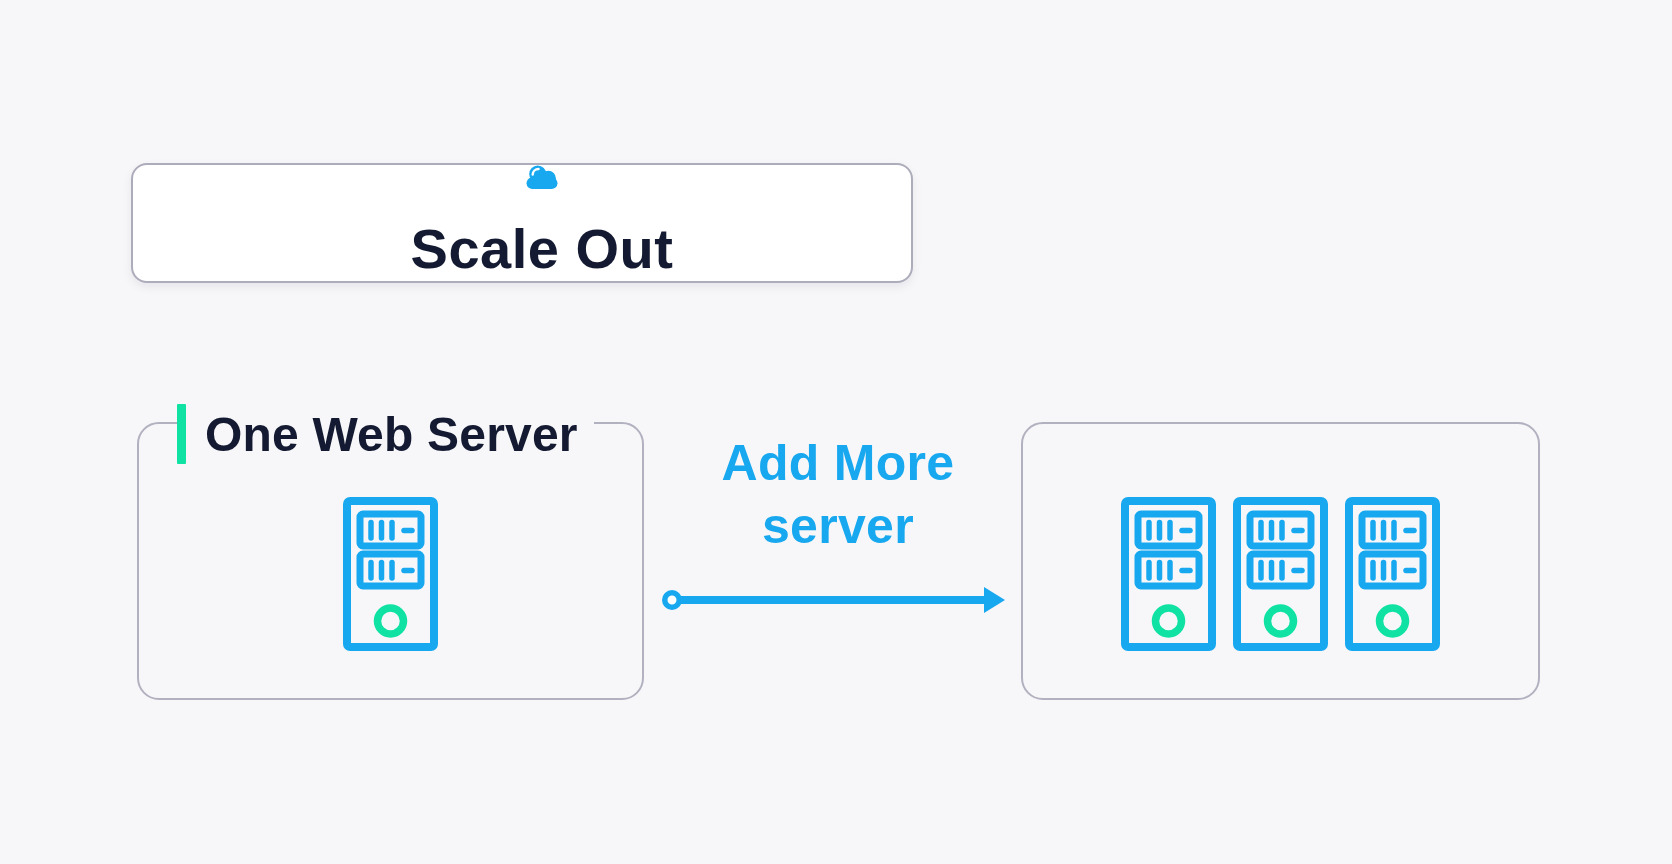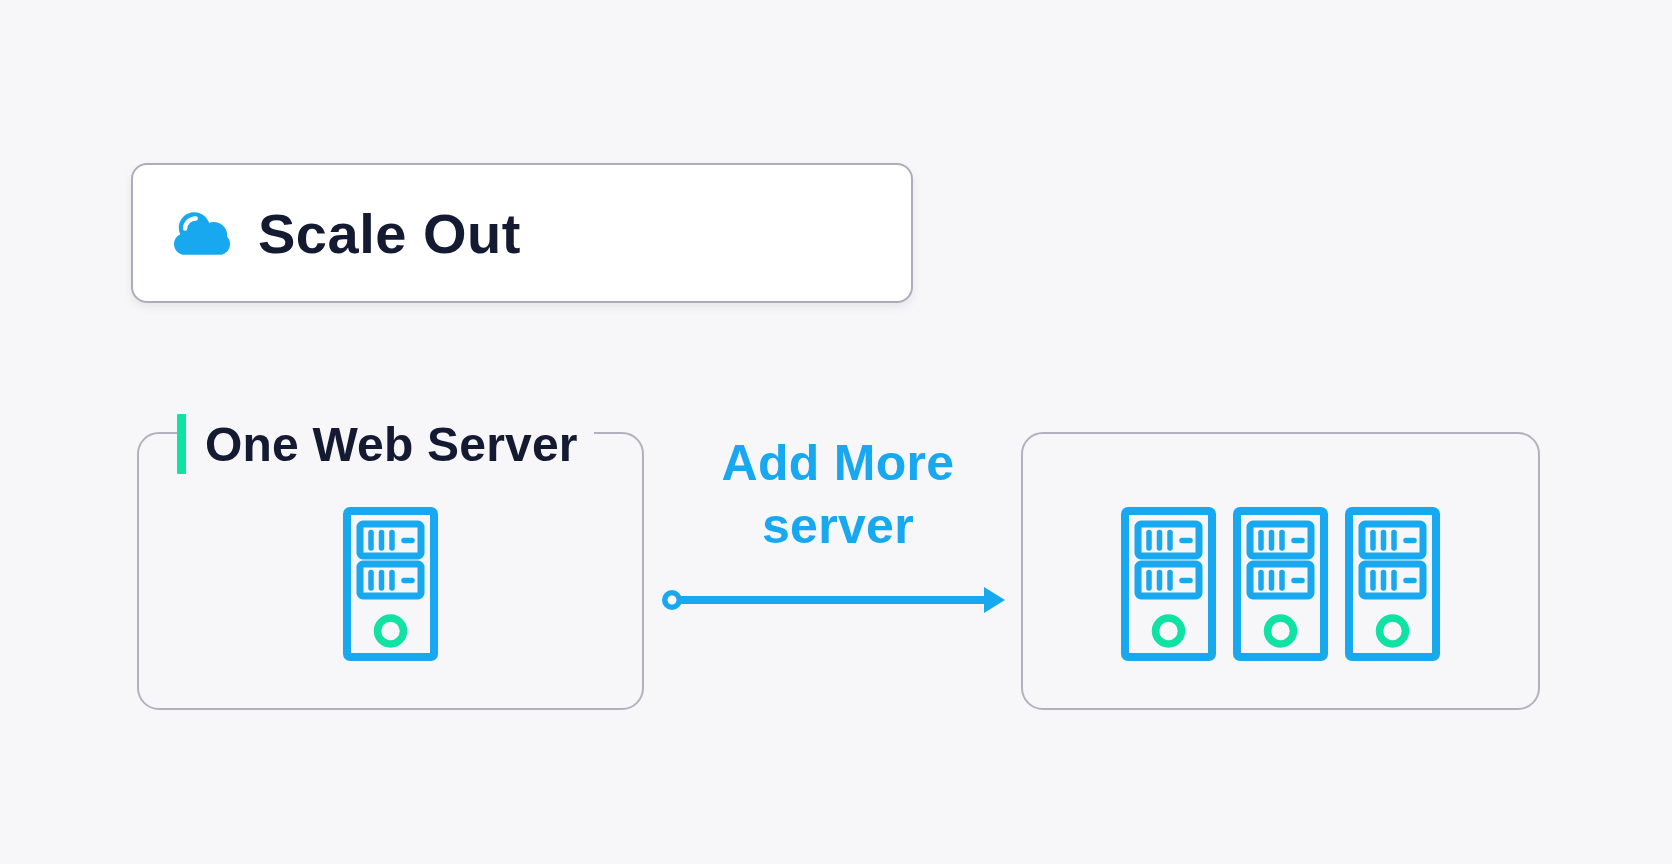--- a/index.html
+++ b/index.html
@@ -19,41 +19,42 @@
     background: var(--bg);
     overflow: hidden;
     font-family: "Liberation Sans", sans-serif;
     color: var(--navy);
   }
 
   
   .header-card {
     position: absolute;
     left: 131px; top: 163px;
-    width: 782px; height: 140px;
+    width: 782px; height: 120px;
     background: var(--white);
     border: 2px solid #adacbb;
     border-radius: 16px;
     box-shadow: 0 4px 9px rgba(90, 90, 120, 0.10);
     display: flex;
     align-items: center;
     padding-left: 40px;
     gap: 27px;
+    flex-direction: column;
   }
   .header-title {
     font-size: 56px;
     font-weight: bold;
     color: var(--navy);
     letter-spacing: 0.5px;
   }
 
   
   .diagram-card {
     position: absolute;
-    top: 432px;
+    top: 422px;
     height: 278px;
     border: 2px solid var(--border-gray);
     border-radius: 22px;
     background: transparent;
     text-decoration: underline;
   }
   .card-left  { left: 137px;  width: 507px; }
   .card-right { left: 1021px; width: 519px; }
 
   .card-title-row {

